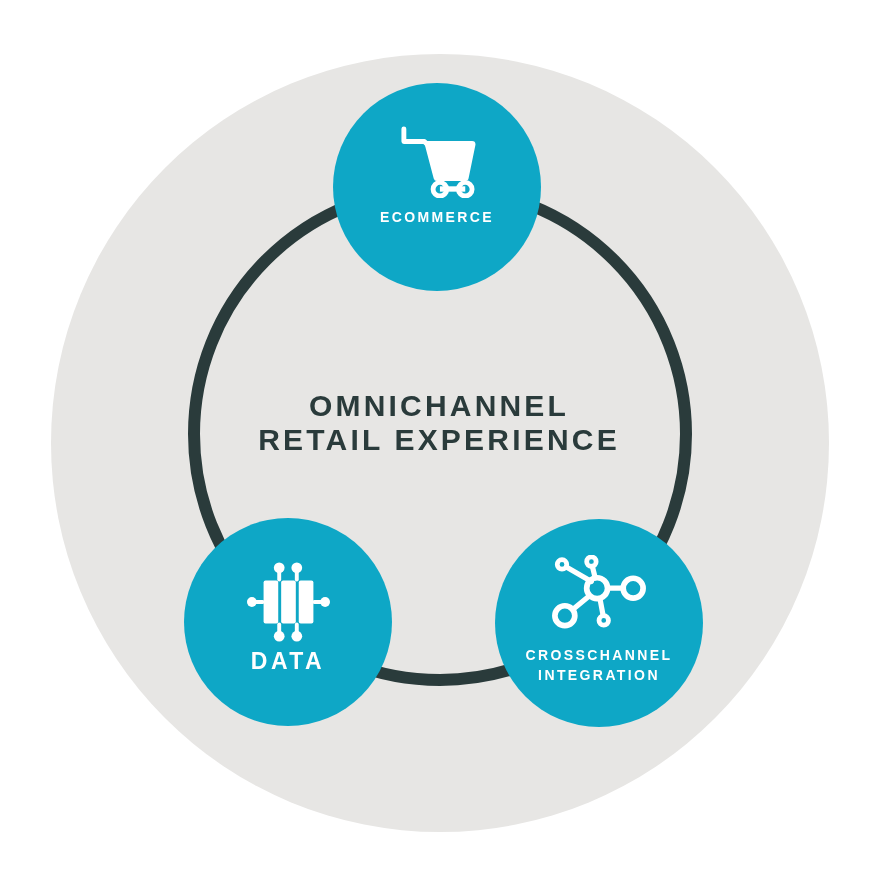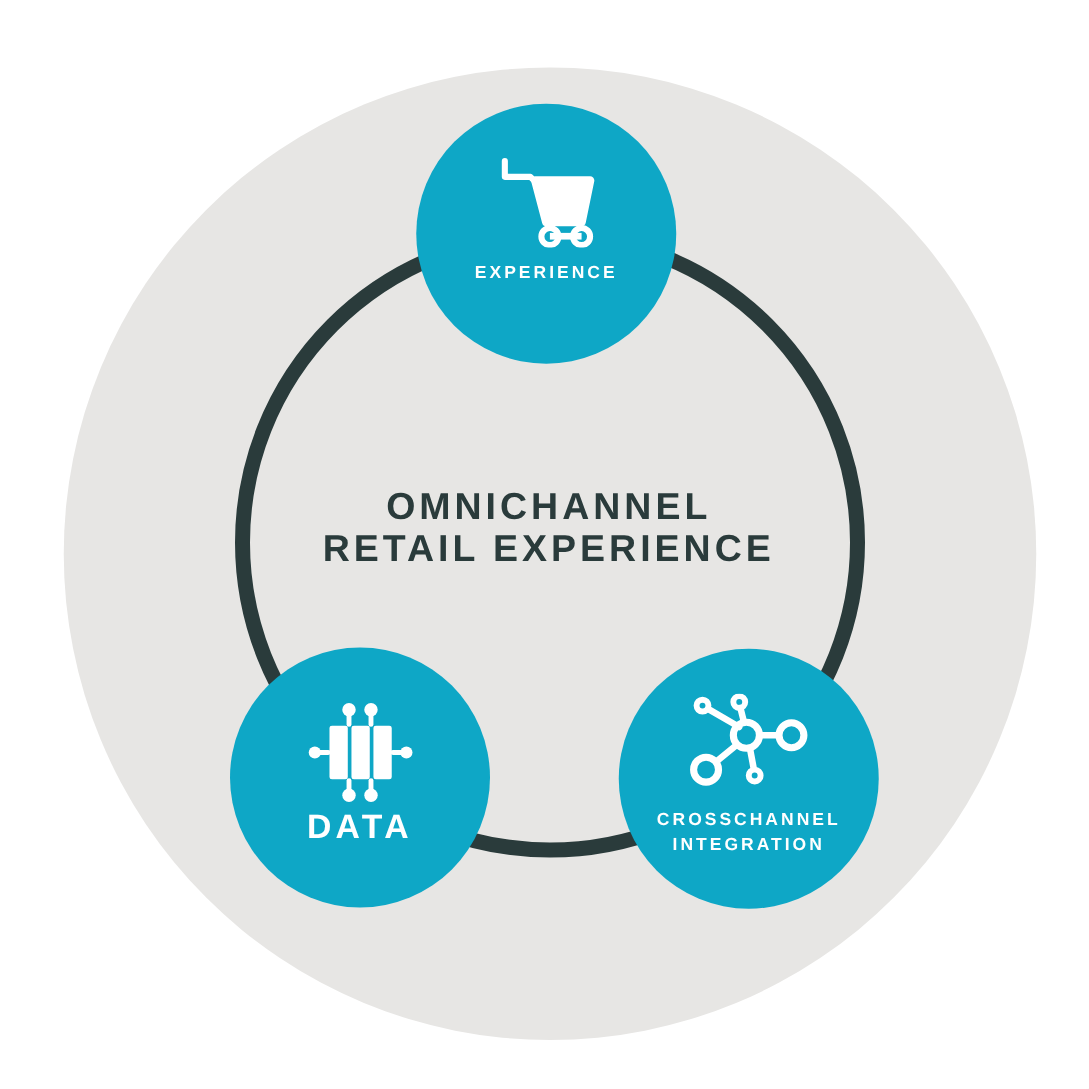--- a/index.html
+++ b/index.html
@@ -41,21 +41,21 @@
   .node-data{left:184px;top:518px;padding-top:42px;}
   .node-hybrid{left:99px;top:259px;padding-top:41px;}
   .label{
     text-align:center;color:var(--node-text);
     font-size:14px;font-weight:bold;letter-spacing:2.4px;line-height:20px;
     white-space:nowrap;
   }
   .node-ecommerce .label{margin-top:9px;}
   .node-physical .label{margin-top:7px;}
   .node-crosschannel .label{margin-top:16px;}
-  .node-data .label{margin-top:4px;font-size:27px;letter-spacing:3.5px;line-height:26px;}
+  .node-data .label{margin-top:4px;font-size:23px;letter-spacing:3.5px;line-height:26px;}
   .node-hybrid .label{margin-top:4px;}
   
   .ic-stroke{fill:none;stroke:var(--icon-color);stroke-linecap:round;stroke-linejoin:round;}
   .ic-fill{fill:var(--icon-color);}
   .ic-fillstroke{fill:var(--icon-color);stroke:var(--icon-color);stroke-linejoin:round;}
   .ic-teal-stroke{fill:none;stroke:var(--node-fill);stroke-linecap:round;stroke-linejoin:round;}
   .ic-teal-fill{fill:var(--node-fill);}
 </style>
 </head>
 <body>
@@ -75,21 +75,21 @@
 
   <div class="node node-ecommerce">
     <svg width="86" height="76" viewBox="0 0 88 78" aria-hidden="true">
       <path class="ic-stroke" stroke-width="5" d="M10 7 V20 H31 L38 27"></path>
       <path class="ic-fillstroke" stroke-width="7" d="M35 23 H80 L73 57 H44 Z"></path>
       <rect class="ic-fill" x="47" y="66" width="26" height="5.5"></rect>
       <circle class="ic-stroke" stroke-width="5" cx="47" cy="69" r="7"></circle>
       <circle class="ic-stroke" stroke-width="5" cx="73" cy="69" r="7"></circle>
     </svg>
     <div class="label">
-      <div>EXPERIENCE</div>
+      <div>ECOMMERCE</div>
     </div>
   </div>
 
 
   <div class="node node-crosschannel">
     <svg width="102" height="74" viewBox="0 0 104 78" aria-hidden="true">
       <line class="ic-stroke" stroke-width="5.5" x1="44" y1="28" x2="18" y2="13"></line>
       <line class="ic-stroke" stroke-width="5.5" x1="48" y1="24" x2="45" y2="12"></line>
       <line class="ic-stroke" stroke-width="5.5" x1="62" y1="35" x2="76" y2="35"></line>
       <line class="ic-stroke" stroke-width="5.5" x1="42" y1="43" x2="25" y2="57"></line>

